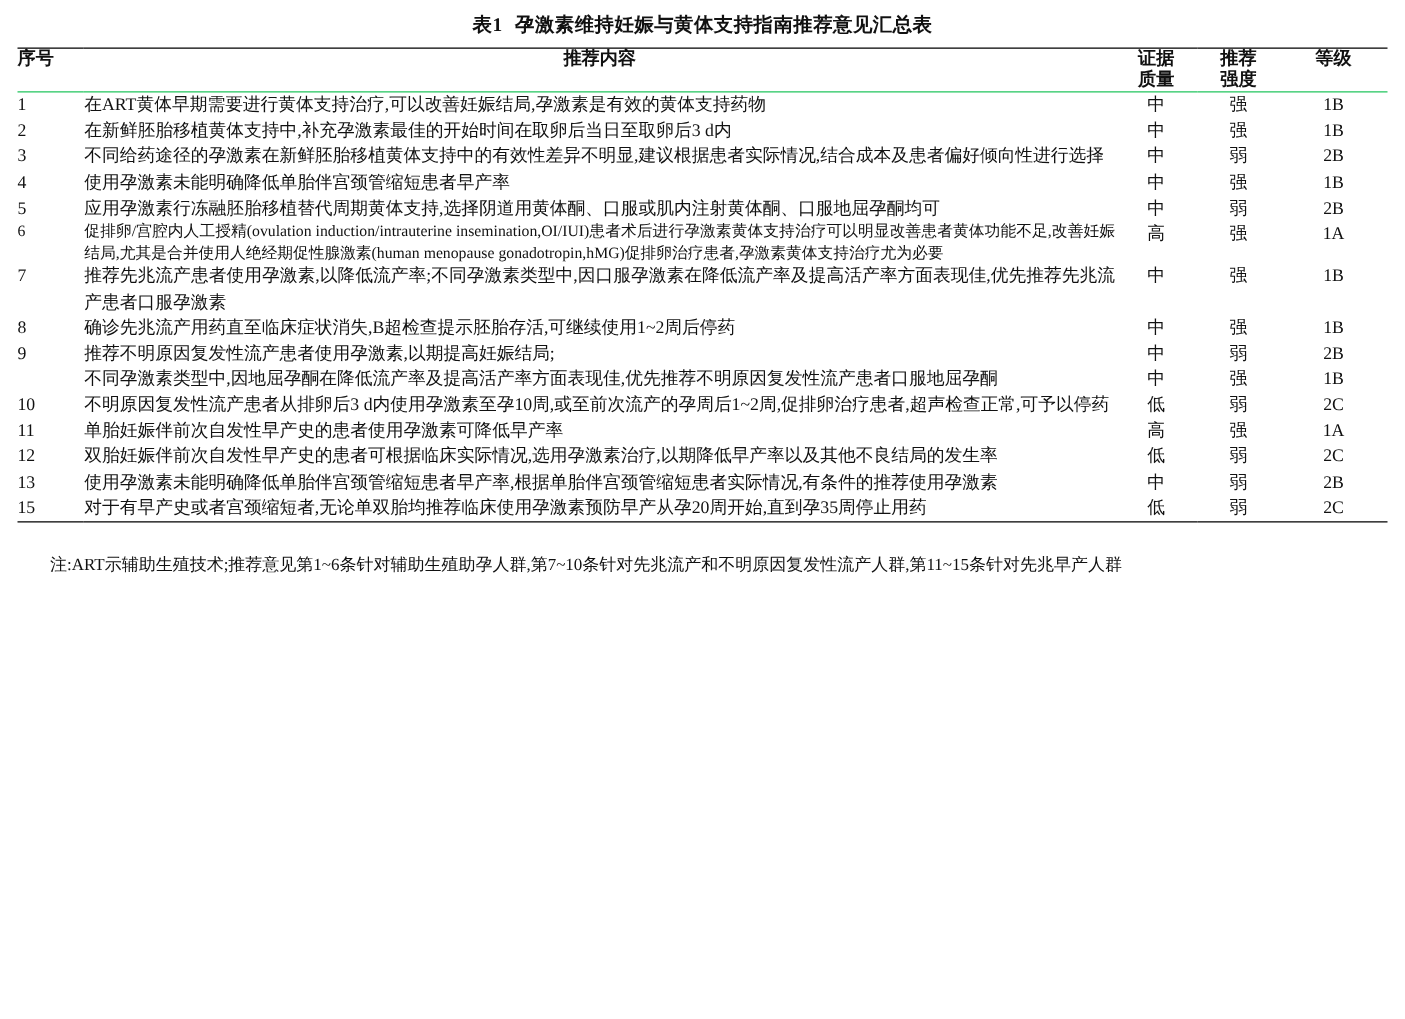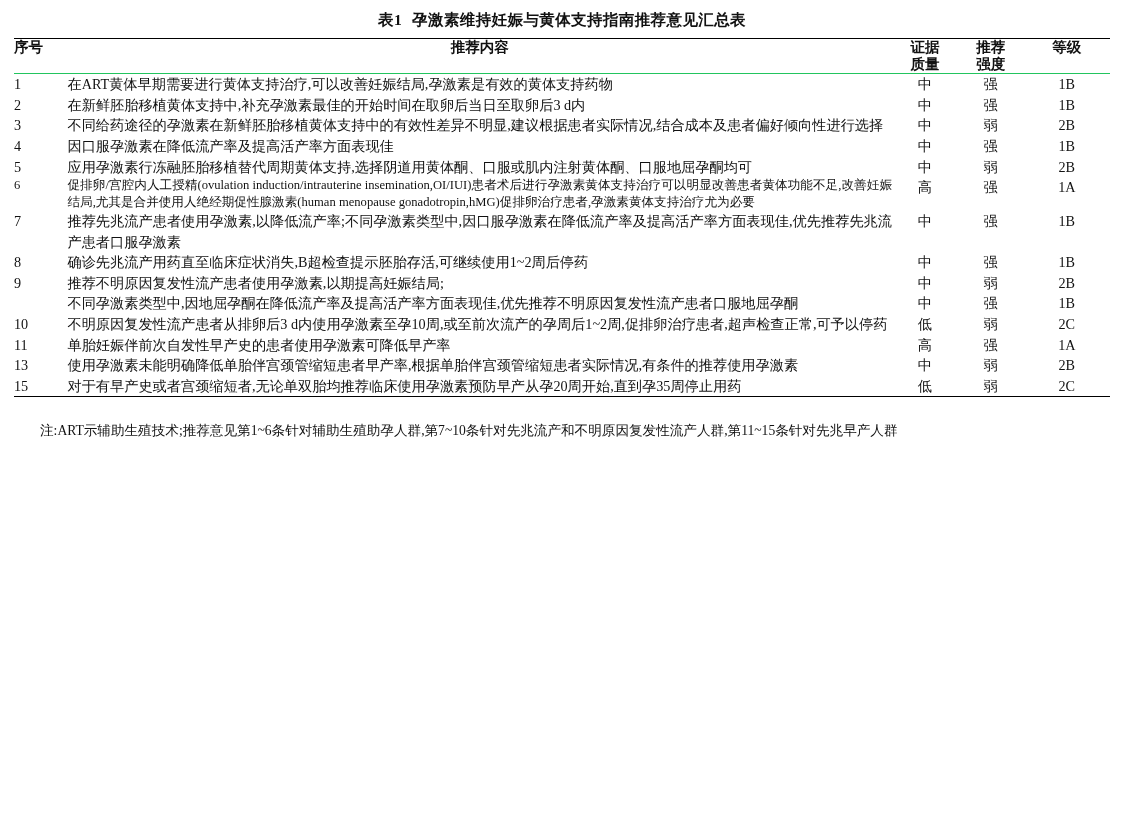--- a/index.html
+++ b/index.html
@@ -151,21 +151,21 @@
         </tr>
         <tr>
           <td class="c-no">3</td>
           <td class="c-content">不同给药途径的孕激素在新鲜胚胎移植黄体支持中的有效性差异不明显,建议根据患者实际情况,结合成本及患者偏好倾向性进行选择</td>
           <td class="c-mid">中</td>
           <td class="c-mid">弱</td>
           <td class="c-grade">2B</td>
         </tr>
         <tr>
           <td class="c-no">4</td>
-          <td class="c-content">因口服孕激素在降低流产率及提高活产率方面表现佳</td>
+          <td class="c-content">使用孕激素未能明确降低单胎伴宫颈管缩短患者早产率</td>
           <td class="c-mid">中</td>
           <td class="c-mid">强</td>
           <td class="c-grade">1B</td>
         </tr>
         <tr>
           <td class="c-no">5</td>
           <td class="c-content">应用孕激素行冻融胚胎移植替代周期黄体支持,选择阴道用黄体酮、口服或肌内注射黄体酮、口服地屈孕酮均可</td>
           <td class="c-mid">中</td>
           <td class="c-mid">弱</td>
           <td class="c-grade">2B</td>
@@ -211,20 +211,27 @@
           <td class="c-mid">低</td>
           <td class="c-mid">弱</td>
           <td class="c-grade">2C</td>
         </tr>
         <tr>
           <td class="c-no">11</td>
           <td class="c-content">单胎妊娠伴前次自发性早产史的患者使用孕激素可降低早产率</td>
           <td class="c-mid">高</td>
           <td class="c-mid">强</td>
           <td class="c-grade">1A</td>
+        </tr>
+        <tr>
+          <td class="c-no">12</td>
+          <td class="c-content">双胎妊娠伴前次自发性早产史的患者可根据临床实际情况,选用孕激素治疗,以期降低早产率以及其他不良结局的发生率</td>
+          <td class="c-mid">低</td>
+          <td class="c-mid">弱</td>
+          <td class="c-grade">2C</td>
         </tr>
         <tr>
           <td class="c-no">13</td>
           <td class="c-content">使用孕激素未能明确降低单胎伴宫颈管缩短患者早产率,根据单胎伴宫颈管缩短患者实际情况,有条件的推荐使用孕激素</td>
           <td class="c-mid">中</td>
           <td class="c-mid">弱</td>
           <td class="c-grade">2B</td>
         </tr>
         <tr class="rule-bottom">
           <td class="c-no">15</td>

